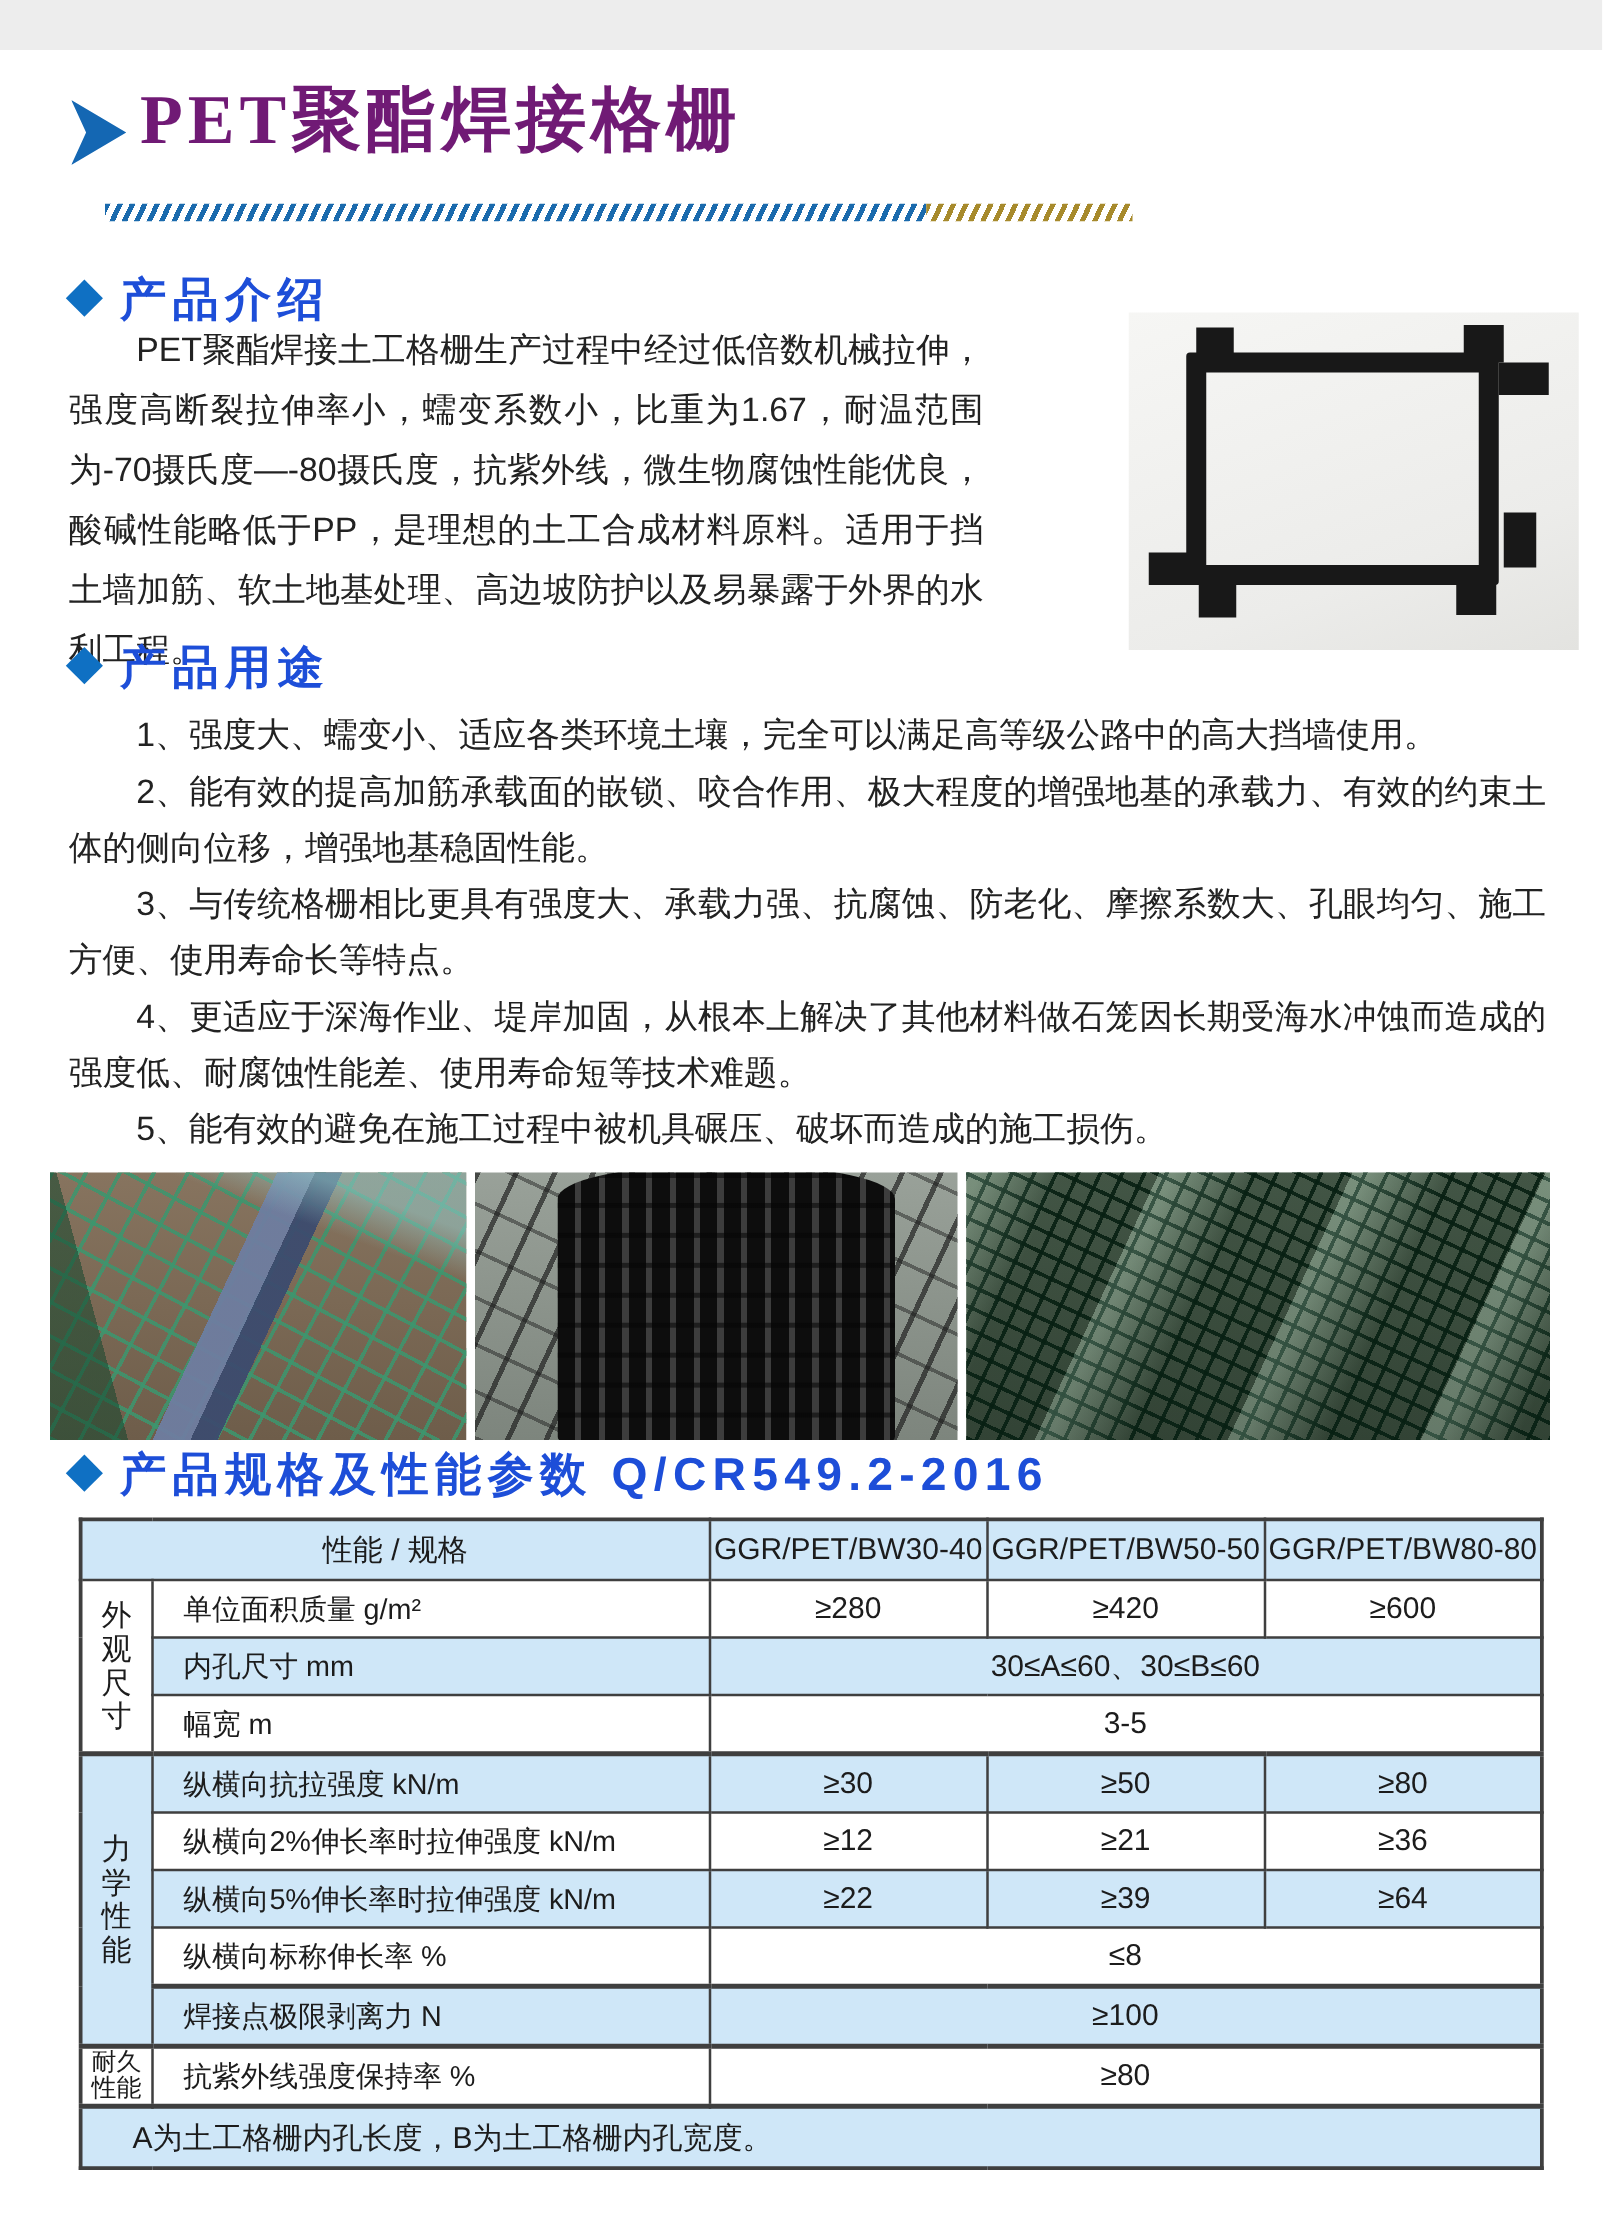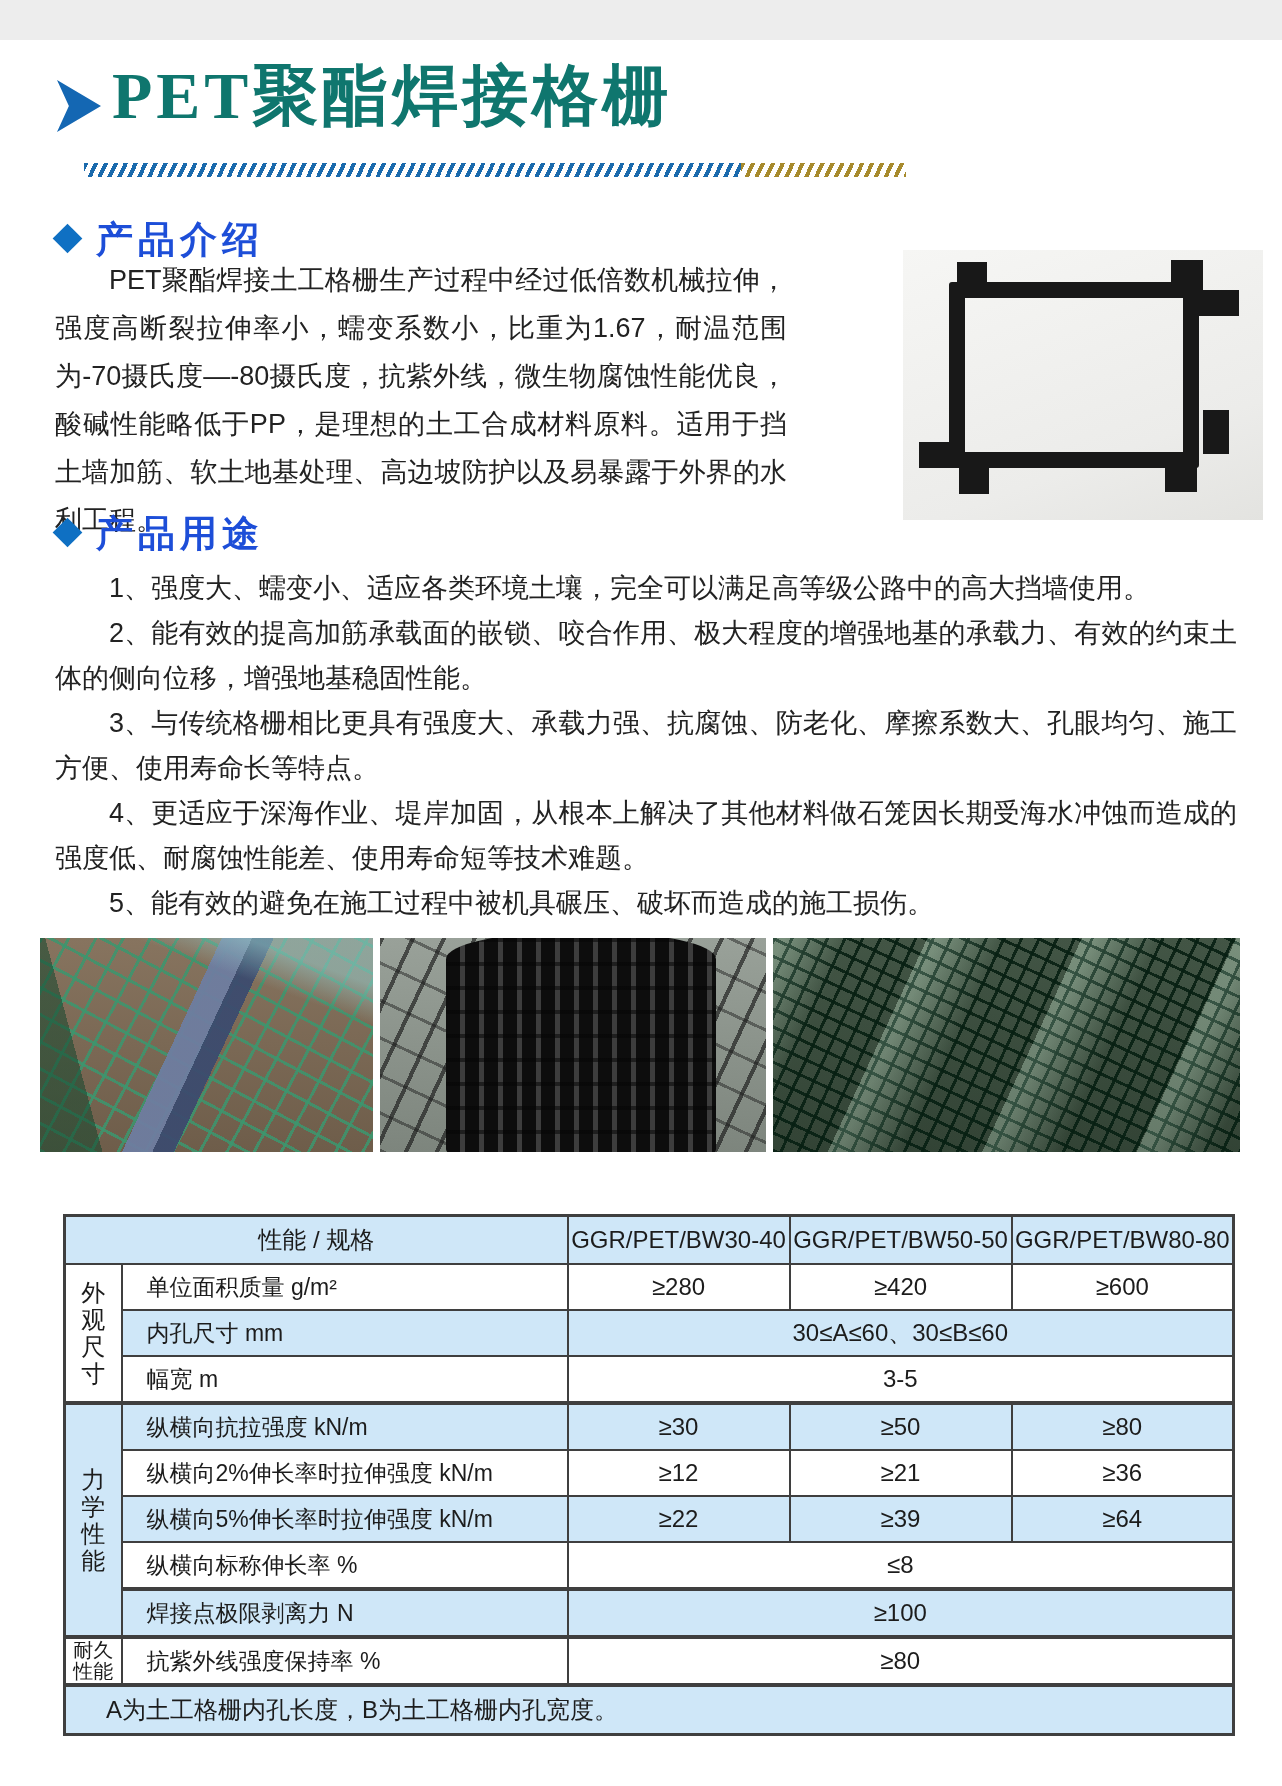--- a/index.html
+++ b/index.html
@@ -4,21 +4,21 @@
 <style>
   html,body{margin:0;padding:0;background:#fff;}
   .page{position:relative;width:1282px;height:1786px;background:#ffffff;overflow:hidden;
         font-family:"Liberation Sans","DejaVu Sans",sans-serif;color:#1c1c1c;}
   .topband{position:absolute;left:0;top:0;width:1282px;height:40px;background:#ededed;}
 
   
   .title-arrow{position:absolute;left:57px;top:80px;width:44px;height:52px;background:#1467b3;
                clip-path:polygon(0 0,100% 50%,0 100%,27% 50%);}
   .title{position:absolute;left:112px;top:52px;margin:0;font-family:"Liberation Serif","DejaVu Serif",serif;
-         font-weight:700;font-size:66px;line-height:88px;color:#0f766e;letter-spacing:4px;white-space:nowrap;}
+         font-weight:700;font-size:56px;line-height:88px;color:#701a75;letter-spacing:4px;white-space:nowrap;}
   .stripe{position:absolute;left:84px;top:163px;height:14px;width:822px;font-size:0;}
   .stripe span{display:inline-block;height:14px;vertical-align:top;}
   .stripe-blue{width:657px;background:repeating-linear-gradient(115deg,#1a6aad 0 4px,#ffffff 4px 9px);}
   .stripe-gold{width:165px;background:repeating-linear-gradient(115deg,#a78a2c 0 4px,#ffffff 4px 9px);}
 
   
   .sec-head{position:absolute;left:55px;height:44px;white-space:nowrap;}
   .diamond{display:inline-block;width:21px;height:21px;background:#0f70c3;transform:rotate(45deg);
            margin:10px 18px 0 2px;vertical-align:top;}
   .sec-title{display:inline-block;font-size:37px;font-weight:700;color:#1d4ed8;letter-spacing:5px;vertical-align:top;line-height:44px;}
@@ -121,20 +121,23 @@
   </div>
 
   <div class="photos">
     <div class="photo p1"></div>
     <div class="photo p2">
       <div class="roll"></div>
     </div>
     <div class="photo p3"></div>
   </div>
 
+  <div class="sec-head" style="top:1158px;">
+    <span class="diamond"></span><span class="sec-title">产品规格及性能参数 Q/CR549.2-2016</span>
+  </div>
 
   <table class="spec">
     <colgroup>
       <col style="width:57px">
         <col style="width:446px">
         <col style="width:222px">
         <col style="width:222px">
         <col style="width:222px">
     </colgroup>
     <tbody>

